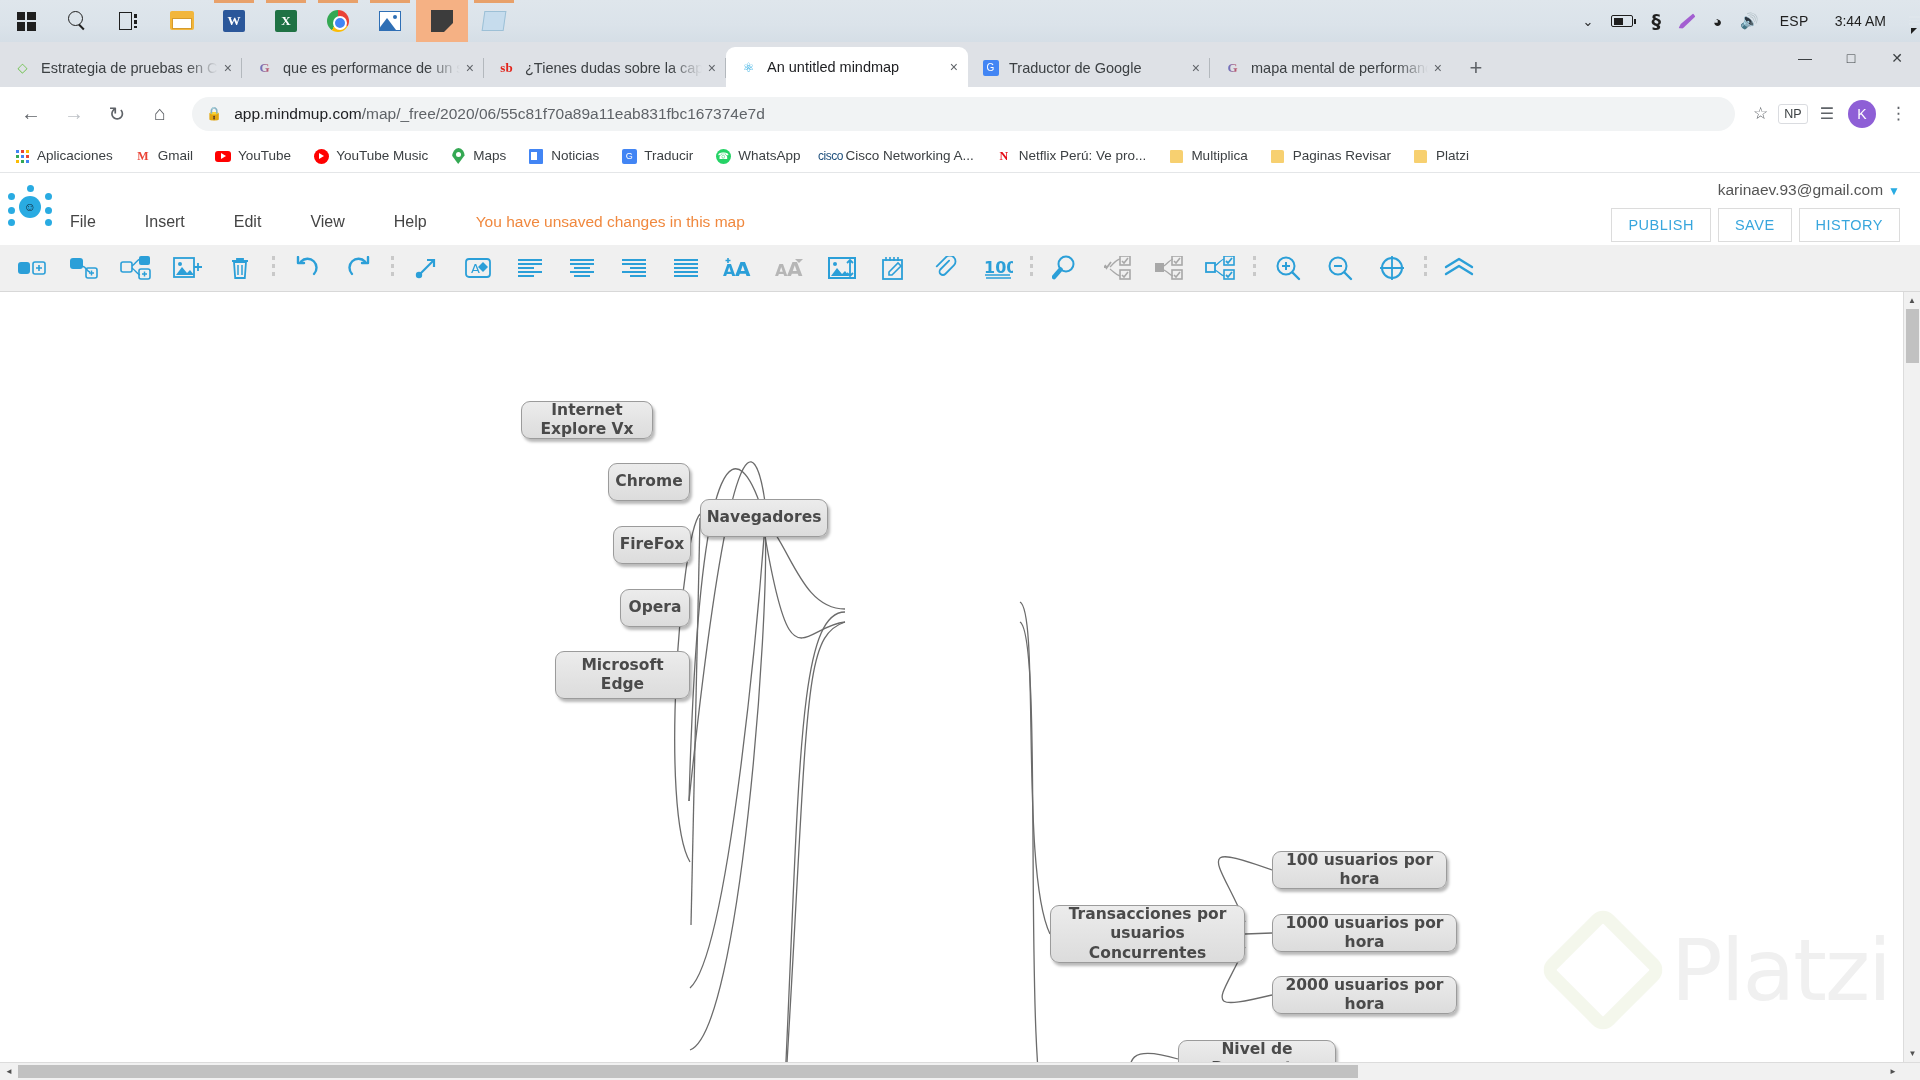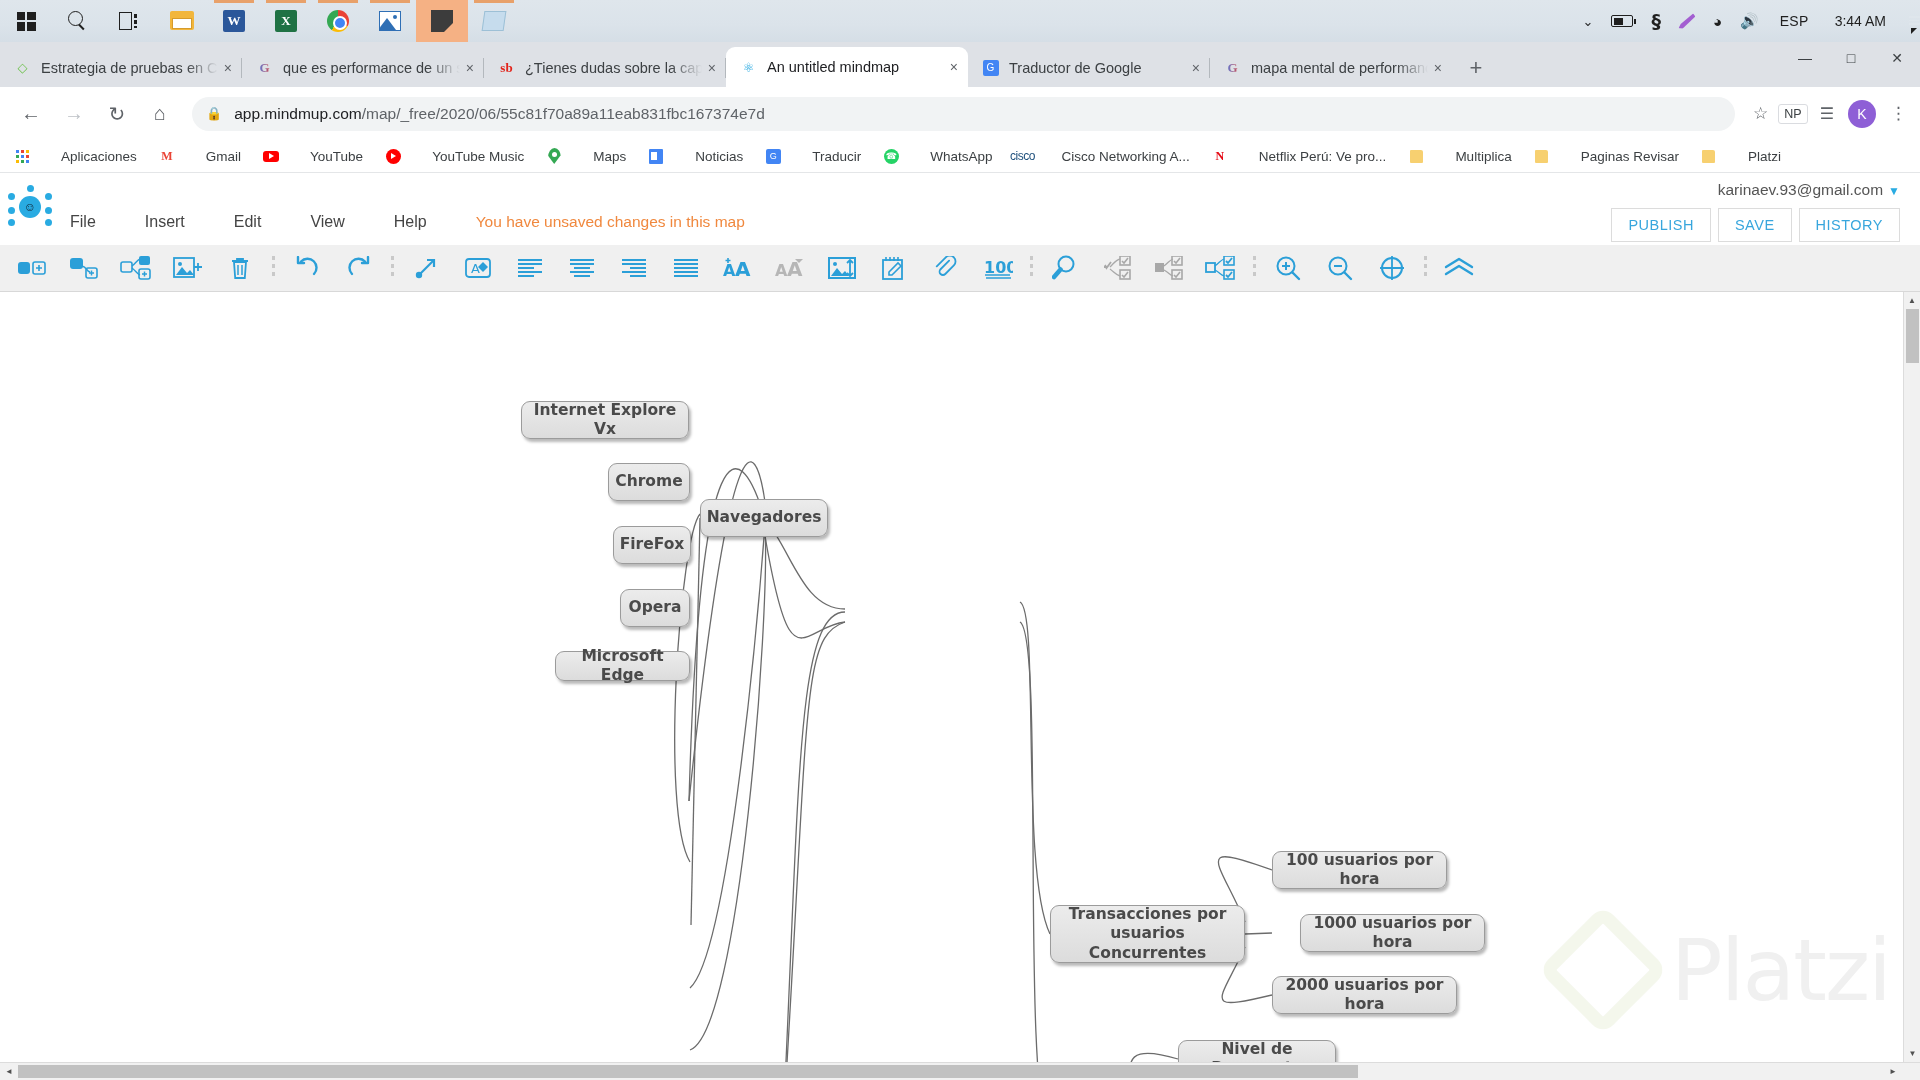--- a/index.html
+++ b/index.html
@@ -148,21 +148,21 @@
   .np { font-size:12.5px; color:#3c4043; border:1px solid #dadce0; border-radius:3px;
         padding:2px 5px; margin-right:12px; }
   .listicon { font-size:16px; color:#5f6368; margin-right:14px; }
   .avatar { width:28px; height:28px; border-radius:50%; background:#8e5fd6; color:#fff;
             display:flex; align-items:center; justify-content:center; font-size:14px; }
   .kebab { font-size:17px; color:#5f6368; margin-left:14px; letter-spacing:1px; }
 
   
   #bookmarks { position:absolute; top:140px; left:0; width:1920px; height:33px; background:#fff;
                display:flex; align-items:center; padding-left:14px; border-bottom:1px solid #e4e6e8; }
-  .bm { display:flex; align-items:center; margin-right:22px;gap:24px; }
+  .bm { display:flex; align-items:flex-start; margin-right:22px; }
   .bm .bmi { width:16px; height:16px; margin-right:7px; display:flex; align-items:center;
              justify-content:center; font-size:12px; }
   .bm .bml { font-size:13.5px; color:#3c4043; white-space:nowrap; }
   .apps-grid { display:grid; grid-template-columns:repeat(3,3px); grid-template-rows:repeat(3,3px);
                gap:2px; }
   .apps-grid i { width:3px; height:3px; background:#5f6368; display:block; }
   .apps-grid i:nth-child(1){background:#4285f4}.apps-grid i:nth-child(2){background:#ea4335}
   .apps-grid i:nth-child(3){background:#fbbc05}.apps-grid i:nth-child(4){background:#34a853}
   .apps-grid i:nth-child(5){background:#4285f4}.apps-grid i:nth-child(6){background:#ea4335}
   .apps-grid i:nth-child(7){background:#fbbc05}.apps-grid i:nth-child(8){background:#34a853}
@@ -752,29 +752,29 @@
       <path d="M1160 862 C 1135 920, 1130 952, 1178 955"></path>
     </g>
   </svg>
 
   <div class="platzi">
     <div class="logo"></div>
     <div class="word">Platzi</div>
   </div>
 
   <div class="node" style="left:700px;top:207px;width:128px;height:38px">Navegadores</div>
-  <div class="node" style="left:521px;top:109px;width:168px;height:38px">Internet Explore Vx</div>
+  <div class="node" style="left:521px;top:109px;width:132px;height:38px">Internet Explore Vx</div>
   <div class="node" style="left:608px;top:171px;width:82px;height:38px">Chrome</div>
   <div class="node" style="left:613px;top:234px;width:78px;height:38px">FireFox</div>
   <div class="node" style="left:620px;top:297px;width:70px;height:38px">Opera</div>
-  <div class="node" style="left:555px;top:359px;width:135px;height:30px">Microsoft Edge</div>
+  <div class="node" style="left:555px;top:359px;width:135px;height:48px">Microsoft Edge</div>
 
   <div class="node" style="left:1050px;top:613px;width:195px;height:58px">Transacciones por usuarios Concurrentes</div>
   <div class="node" style="left:1272px;top:559px;width:175px;height:38px">100 usuarios por hora</div>
-  <div class="node" style="left:1300px;top:622px;width:185px;height:38px">1000 usuarios por hora</div>
+  <div class="node" style="left:1272px;top:622px;width:185px;height:38px">1000 usuarios por hora</div>
   <div class="node" style="left:1272px;top:684px;width:185px;height:38px">2000 usuarios por hora</div>
 
   <div class="node" style="left:1178px;top:748px;width:158px;height:38px">Nivel de Respuesta</div>
 
 </div>
 
 <div id="vscroll">
   <div class="arrow">▲</div>
   <div class="thumb"></div>
   <div class="arrow" style="position:absolute;bottom:0;width:17px;">▼</div>

